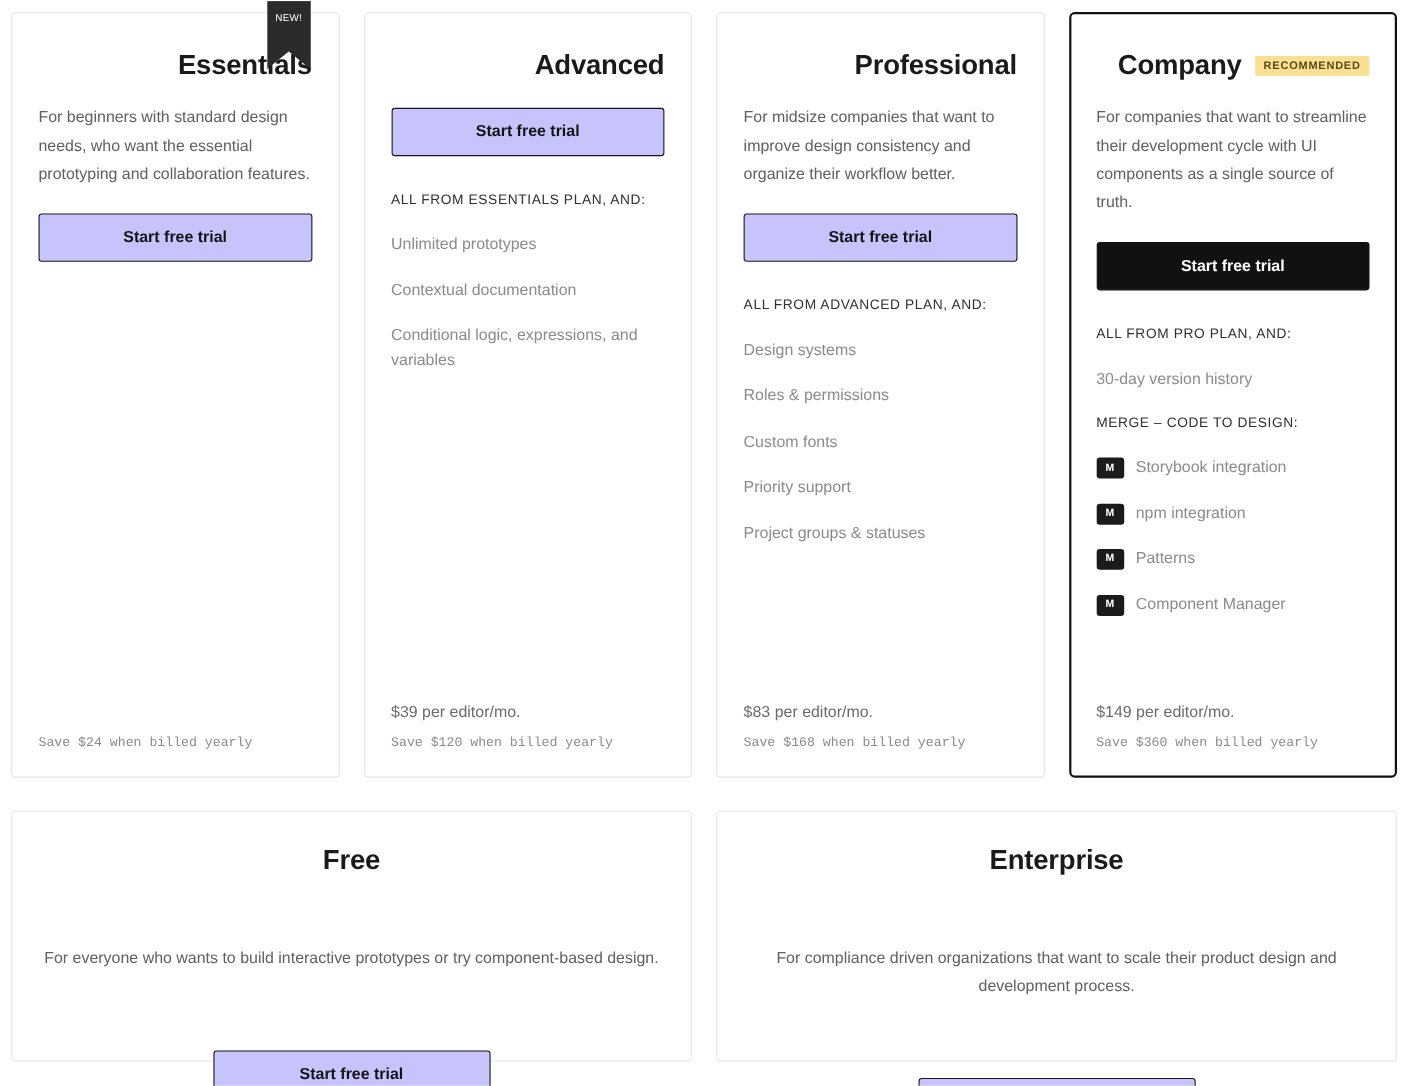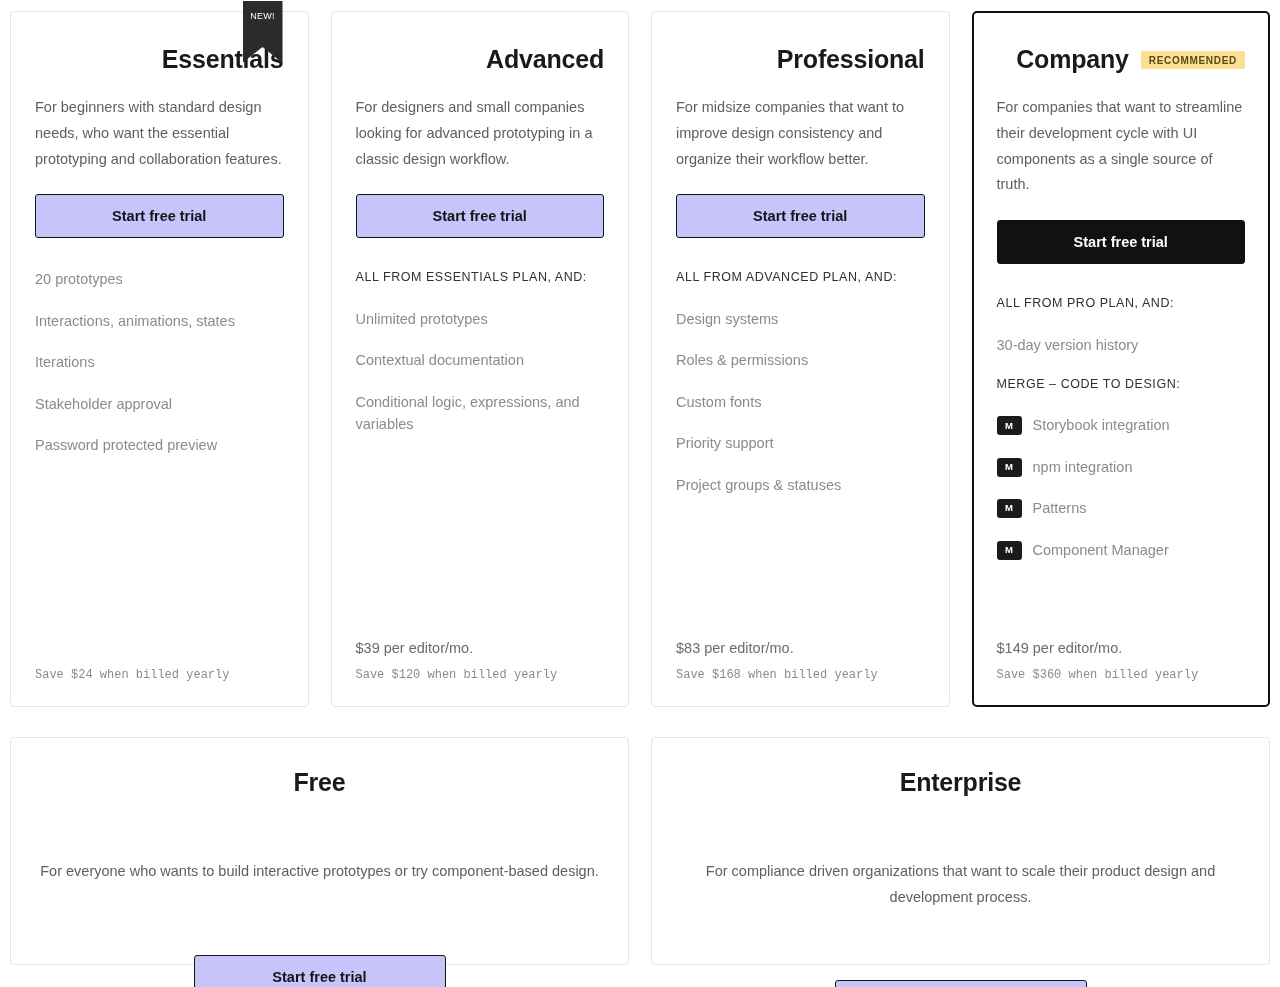--- a/index.html
+++ b/index.html
@@ -235,47 +235,29 @@
 
     <div class="card">
       <div class="ribbon">
         <span>NEW!</span>
       </div>
       <div class="card-head">
         <div class="card-title">Essentials</div>
       </div>
       <div class="card-desc">For beginners with standard design needs, who want the essential prototyping and collaboration features.</div>
       <button class="cta">Start free trial</button>
-      <ul class="features">
-        <li class="feature">
-            <span>20 prototypes</span>
-          </li>
-        <li class="feature">
-            <span>Interactions, animations, states</span>
-          </li>
-        <li class="feature">
-            <span>Iterations</span>
-          </li>
-        <li class="feature">
-            <span>Stakeholder approval</span>
-          </li>
-        <li class="feature">
-            <span>Password protected preview</span>
-          </li>
-      </ul>
       <div class="price-block">
         <div class="price-sub">Save $24 when billed yearly</div>
       </div>
     </div>
 
     <div class="card">
       <div class="card-head">
         <div class="card-title">Advanced</div>
       </div>
-      <div class="card-desc">For designers and small companies looking for advanced prototyping in a classic design workflow.</div>
       <button class="cta">Start free trial</button>
       <ul class="features">
         <li class="feature heading">
             <span>ALL FROM ESSENTIALS PLAN, AND:</span>
           </li>
         <li class="feature">
             <span>Unlimited prototypes</span>
           </li>
         <li class="feature">
             <span>Contextual documentation</span>

